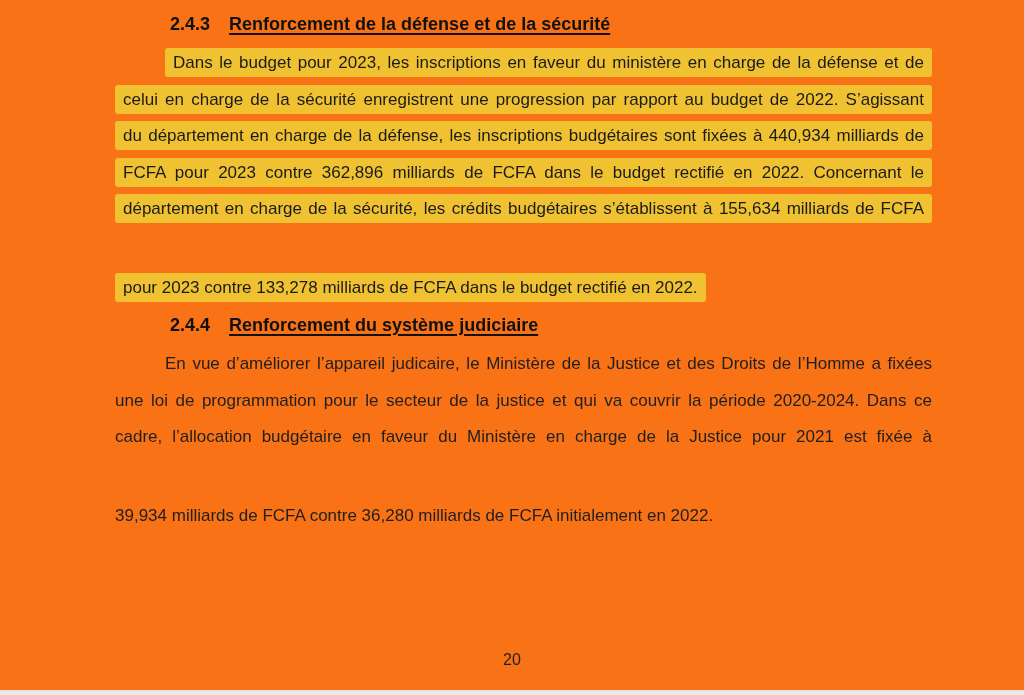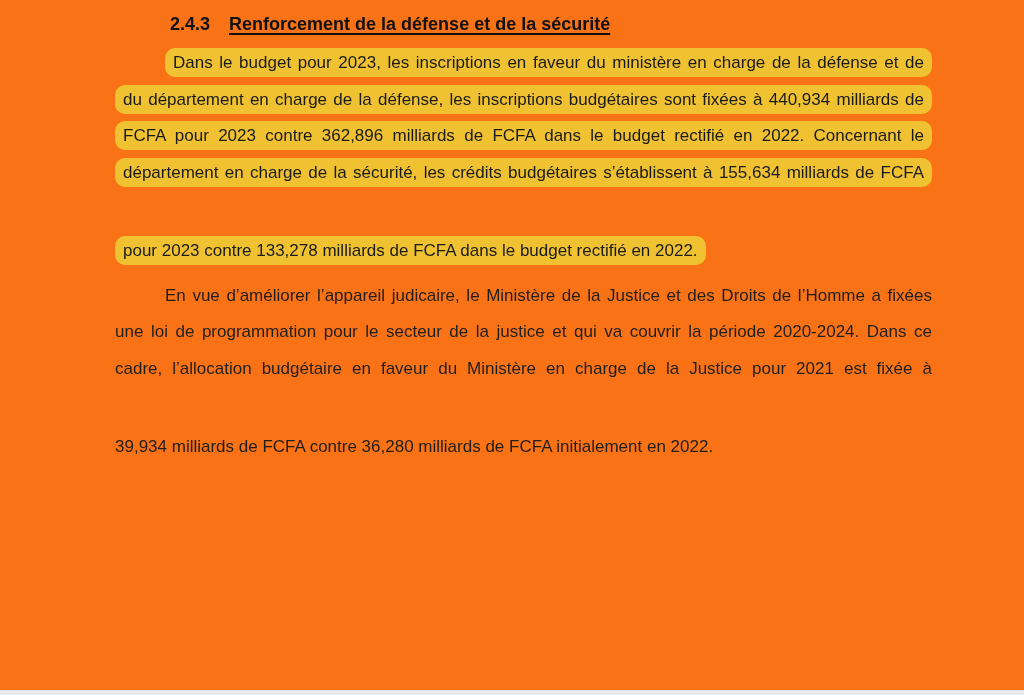--- a/index.html
+++ b/index.html
@@ -41,21 +41,21 @@
     text-align-last: justify;
     overflow: visible;
     white-space: normal;
   }
   .line.first { padding-left: 50px; }
   .line.last { text-align-last: left; margin-top: 42px; }
   mark.hl {
     background: var(--highlight, #F0C232);
     color: #1b1b1b;
     padding: 5px 8px;
-    border-radius: 10px;
+    border-radius: 3px;
     -webkit-box-decoration-break: clone;
     box-decoration-break: clone;
   }
   .page-number {
     position: absolute;
     bottom: 26px;
     left: 0;
     width: 100%;
     text-align: center;
     font-size: 16px;
@@ -77,30 +77,36 @@
 <div class="page">
   <div class="content">
 
     <h2 class="heading">
       <span class="hnum">2.4.3</span>
       <span class="htitle">Renforcement de la défense et de la sécurité</span>
     </h2>
 
     <div class="para">
       <div class="line first"><mark class="hl">Dans le budget pour 2023, les inscriptions en faveur du ministère en charge de la défense et de</mark></div>
+      <div class="line"><mark class="hl">celui en charge de la sécurité enregistrent une progression par rapport au budget de 2022. S’agissant</mark></div>
       <div class="line"><mark class="hl">du département en charge de la défense, les inscriptions budgétaires sont fixées à 440,934 milliards de</mark></div>
       <div class="line"><mark class="hl">FCFA pour 2023 contre 362,896 milliards de FCFA dans le budget rectifié en 2022. Concernant le</mark></div>
       <div class="line"><mark class="hl">département en charge de la sécurité, les crédits budgétaires s’établissent à 155,634 milliards de FCFA</mark></div>
       <div class="line last"><mark class="hl">pour 2023 contre 133,278 milliards de FCFA dans le budget rectifié en 2022.</mark></div>
     </div>
 
+    <h2 class="heading second">
+      <span class="hnum">2.4.4</span>
+      <span class="htitle">Renforcement du système judiciaire</span>
+    </h2>
 
     <div class="para second">
       <div class="line first"><span>En vue d’améliorer l’appareil judicaire, le Ministère de la Justice et des Droits de l’Homme a fixées</span></div>
       <div class="line"><span>une loi de programmation pour le secteur de la justice et qui va couvrir la période 2020-2024. Dans ce</span></div>
       <div class="line"><span>cadre, l’allocation budgétaire en faveur du Ministère en charge de la Justice pour 2021 est fixée à</span></div>
       <div class="line last"><span>39,934 milliards de FCFA contre 36,280 milliards de FCFA initialement en 2022.</span></div>
     </div>
 
   </div>
 
+  <div class="page-number">20</div>
   <div class="footer-bar"></div>
 </div>
 
 </body></html>

